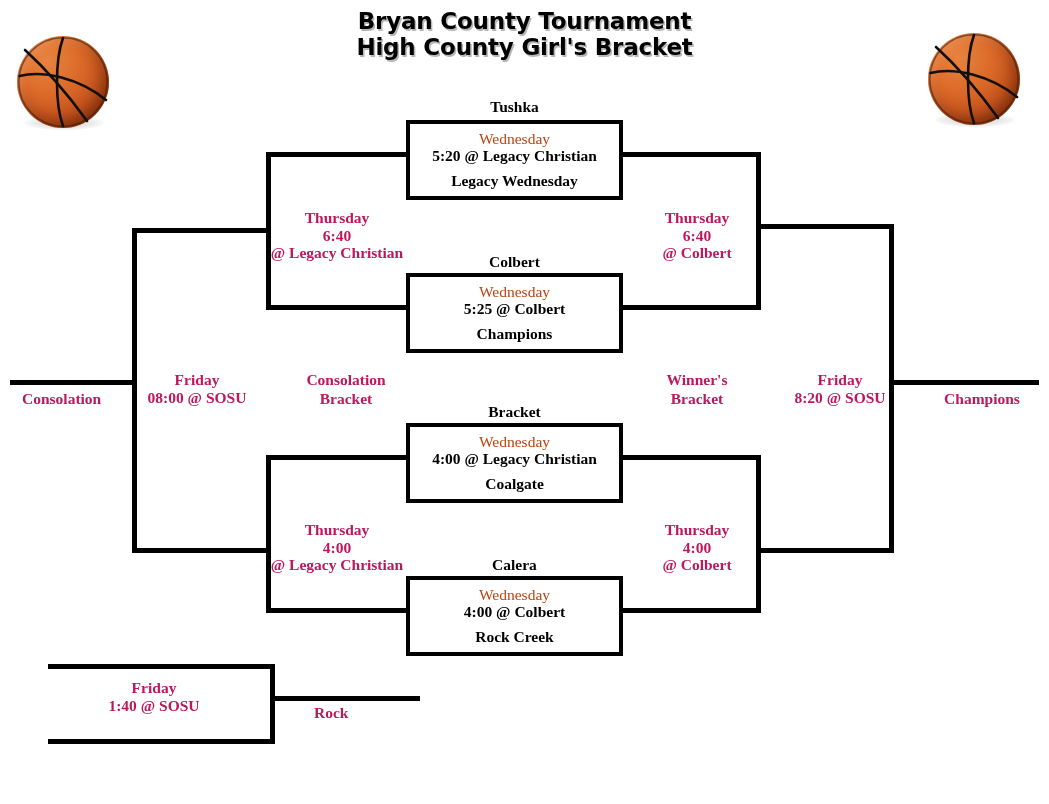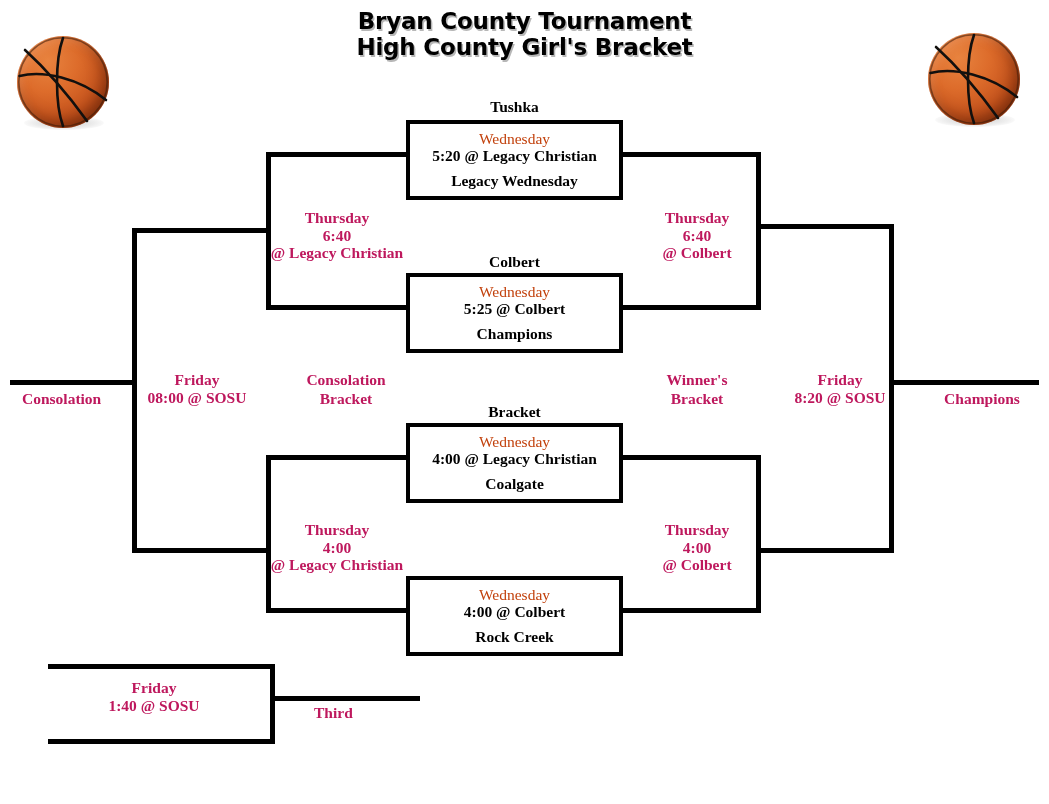--- a/index.html
+++ b/index.html
@@ -186,20 +186,21 @@
     <div class="gb-lower">Champions</div>
   </div>
 
   <div class="seed-top" style="left:406px;top:403px;">Bracket</div>
   <div class="gamebox" style="left:406px;top:423px;width:217px;height:80px;">
     <div class="gb-when">Wednesday</div>
     <div class="gb-where">4:00 @ Legacy Christian</div>
     <div class="gb-lower">Coalgate</div>
   </div>
 
+  <div class="seed-top" style="left:406px;top:556px;">Calera</div>
   <div class="gamebox" style="left:406px;top:576px;width:217px;height:80px;">
     <div class="gb-when">Wednesday</div>
     <div class="gb-where">4:00 @ Colbert</div>
     <div class="gb-lower">Rock Creek</div>
   </div>
 
   <div class="vline" style="left:756px;top:152px;height:158px;"></div>
   <div class="hline" style="left:620px;top:152px;width:141px;"></div>
   <div class="hline" style="left:620px;top:305px;width:141px;"></div>
 
@@ -234,15 +235,15 @@
   <div class="vline" style="left:270px;top:664px;height:80px;"></div>
   <div class="hline" style="left:48px;top:664px;width:227px;"></div>
   <div class="hline" style="left:48px;top:739px;width:227px;"></div>
   <div class="hline" style="left:270px;top:696px;width:150px;"></div>
 
   <div class="lbl" style="left:79px;top:679px;width:150px;">
     <span>Friday</span><br>
     <span>1:40 @ SOSU</span>
   </div>
 
-  <div class="lbl lbl-left" style="left:314px;top:704px;width:120px;text-align:left;">Third</div>
+  <div class="lbl lbl-left" style="left:314px;top:704px;width:120px;text-align:left;">Rock</div>
 
 </div>
 
 </body></html>

